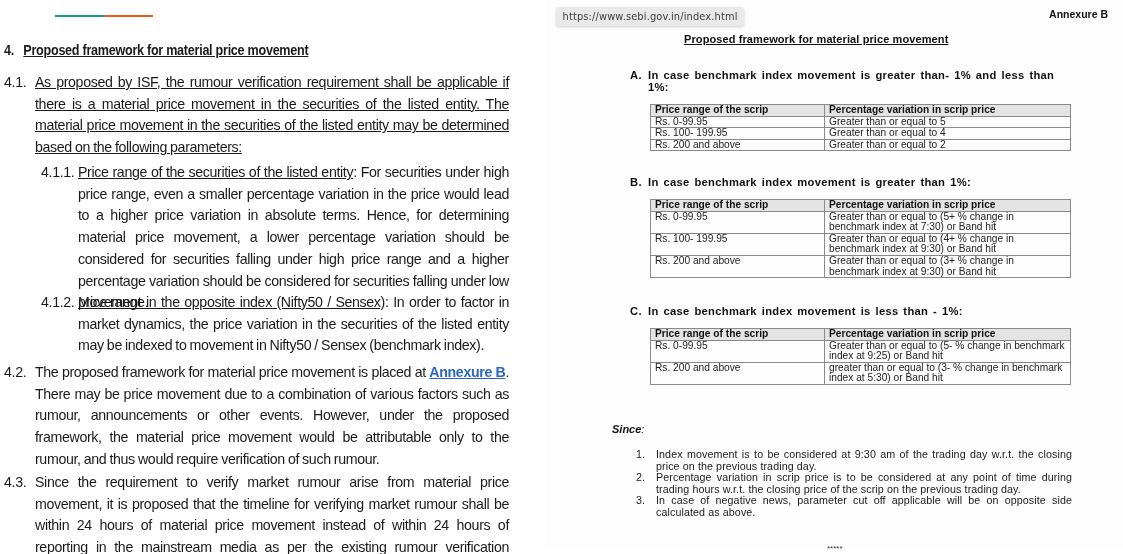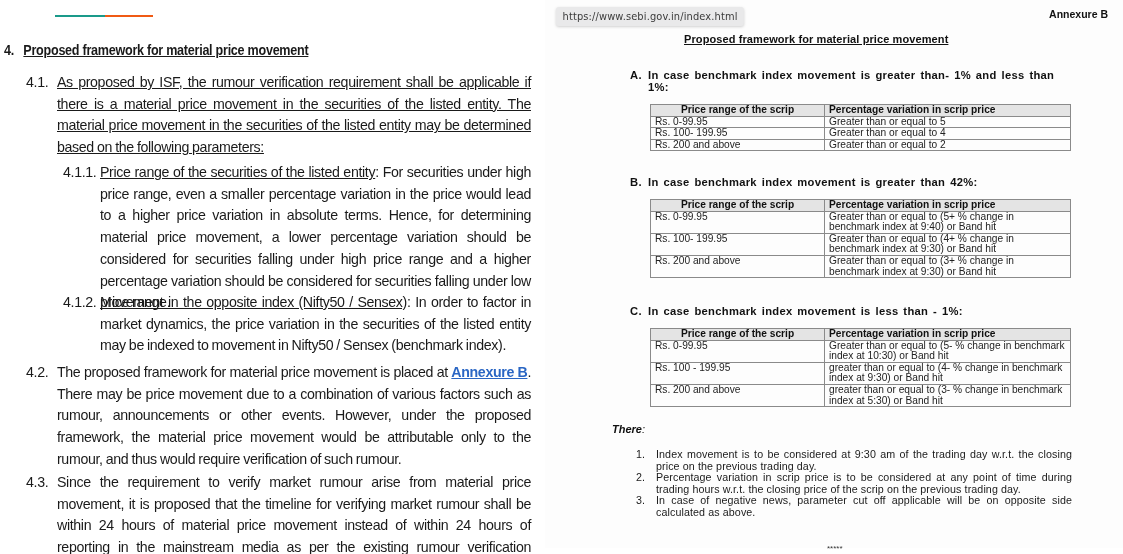--- a/index.html
+++ b/index.html
@@ -22,21 +22,21 @@
     .sec-head {
       position: absolute; left: 4px; top: 27px;
       font-size: 14.3px; font-weight: bold; letter-spacing: -0.3px;
       transform: scaleX(0.88); transform-origin: left top;
     }
     .sec-head .num { display: inline-block; width: 22px; }
     .sec-head .title { text-decoration: underline; }
 
     .para {
       position: absolute; font-size: 14.2px; line-height: 21.7px;
-      text-align: justify; letter-spacing: -0.35px; word-spacing: -0.5px; margin-left: 22px;
+      text-align: justify; letter-spacing: -0.35px; word-spacing: -0.5px;
     }
     .para .pnum { position: absolute; top: 0; }
     .para .ptext { display: block; }
     .u { text-decoration: underline; }
     .link { color: #2a66c4; font-weight: bold; text-decoration: underline; cursor: pointer; }
 
     
     .right {
       position: absolute; left: 545px; top: 0; width: 578px; height: 548px;
       background: #fdfdfd;
@@ -69,21 +69,21 @@
 
     table.rt {
       position: absolute; border-collapse: collapse;
       font-size: 10.2px; color: #222; line-height: 10.6px;
     }
     table.rt td, table.rt th {
       border: 1px solid #8a8a8a; padding: 0 4px; vertical-align: top; text-align: left;
     }
     table.rt th { background: #e4e4e4; font-weight: bold; color: #111; }
     table.rt td.c1 { width: 165px; }
-    table.rt th.c1 { width: 165px; text-align: center; }
+    table.rt th.c1 { width: 165px; }
 
     .notes-head {
       position: absolute; left: 67px; top: 423px;
       font-size: 11px; font-weight: bold; font-style: italic; color: #111;
     }
     .notes-list {
       position: absolute; left: 91px; top: 449px; width: 436px;
       font-size: 10.7px; line-height: 11.6px; color: #1a1a1a; letter-spacing: 0.1px;
     }
     .note { position: relative; padding-left: 20px; text-align: justify; }
@@ -156,31 +156,31 @@
     </tr>
     <tr>
       <td class="c1">Rs. 200 and above</td>
       <td>Greater than or equal to 2</td>
     </tr>
   </tbody>
     </table>
 
   <div class="case-head" style="left:85px; top:176px; width:440px;">
     <span class="lt">B.</span>
-    <span class="ct">In case benchmark index movement is greater than 42%:</span>
+    <span class="ct">In case benchmark index movement is greater than 1%:</span>
   </div>
   <table class="rt" style="left:105px; top:199px; width:421px;">
     <tbody>
         <tr>
       <th class="c1">Price range of the scrip</th>
       <th>Percentage variation in scrip price</th>
     </tr>
     <tr>
       <td class="c1">Rs. 0-99.95</td>
-      <td>Greater than or equal to (5+ % change in benchmark index at 9:40) or Band hit</td>
+      <td>Greater than or equal to (5+ % change in benchmark index at 7:30) or Band hit</td>
     </tr>
     <tr>
       <td class="c1">Rs. 100- 199.95</td>
       <td>Greater than or equal to (4+ % change in benchmark index at 9:30) or Band hit</td>
     </tr>
     <tr>
       <td class="c1">Rs. 200 and above</td>
       <td>Greater than or equal to (3+ % change in benchmark index at 9:30) or Band hit</td>
     </tr>
   </tbody>
@@ -191,34 +191,30 @@
     <span class="ct">In case benchmark index movement is less than - 1%:</span>
   </div>
   <table class="rt" style="left:105px; top:328px; width:421px;">
     <tbody>
         <tr>
       <th class="c1">Price range of the scrip</th>
       <th>Percentage variation in scrip price</th>
     </tr>
     <tr>
       <td class="c1">Rs. 0-99.95</td>
-      <td>Greater than or equal to (5- % change in benchmark index at 10:30) or Band hit</td>
-    </tr>
-    <tr>
-      <td class="c1">Rs. 100 - 199.95</td>
-      <td>greater than or equal to (4- % change in benchmark index at 9:30) or Band hit</td>
+      <td>Greater than or equal to (5- % change in benchmark index at 9:25) or Band hit</td>
     </tr>
     <tr>
       <td class="c1">Rs. 200 and above</td>
       <td>greater than or equal to (3- % change in benchmark index at 5:30) or Band hit</td>
     </tr>
   </tbody>
     </table>
 
-  <div class="notes-head"><span>There</span><span style="font-weight:normal;">:</span></div>
+  <div class="notes-head"><span>Since</span><span style="font-weight:normal;">:</span></div>
   <div class="notes-list">
     <div class="note">
       <span class="nn">1.</span>
       <span>Index movement is to be considered at 9:30 am of the trading day w.r.t. the closing price on the previous trading day.</span>
     </div>
     <div class="note">
       <span class="nn">2.</span>
       <span>Percentage variation in scrip price is to be considered at any point of time during trading hours w.r.t. the closing price of the scrip on the previous trading day.</span>
     </div>
     <div class="note">

